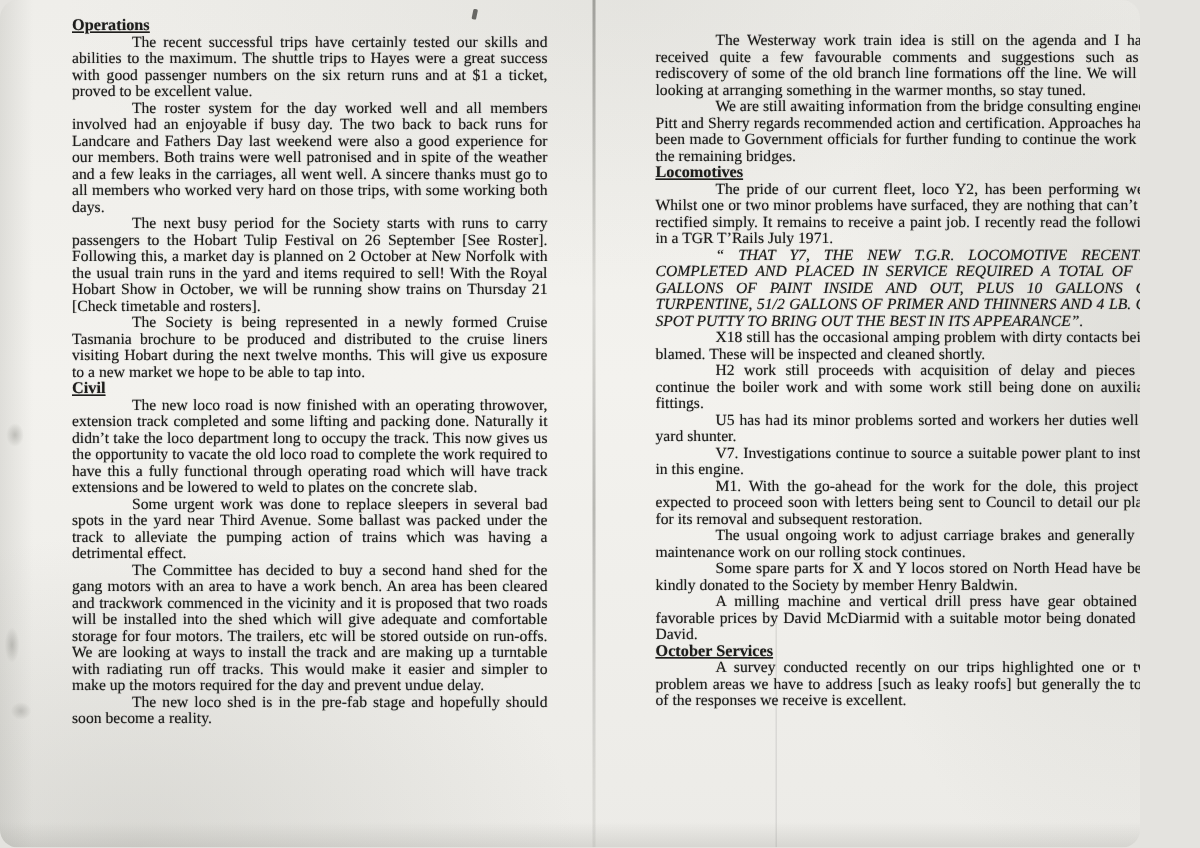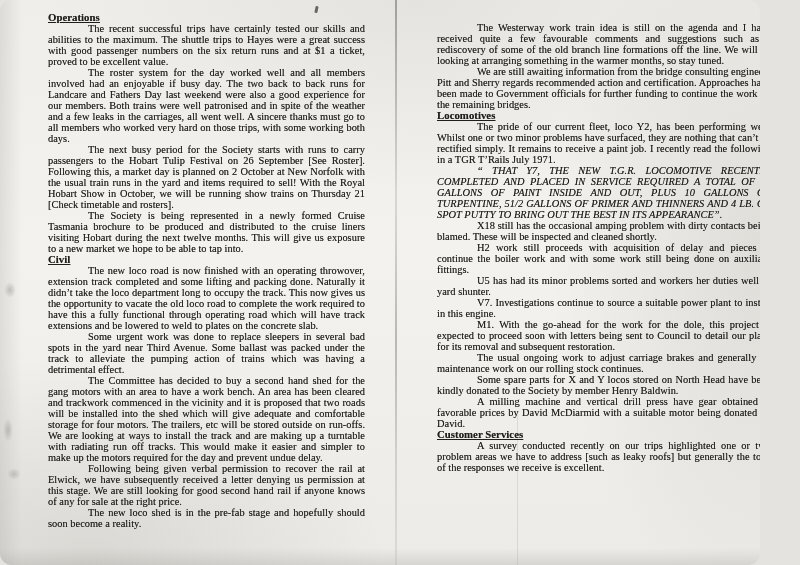--- a/index.html
+++ b/index.html
@@ -94,35 +94,34 @@
   <div class="page page-left">
     <h2 class="heading">Operations</h2>
     <p class="para">The recent successful trips have certainly tested our skills and abilities to the maximum. The shuttle trips to Hayes were a great success with good passenger numbers on the six return runs and at $1 a ticket, proved to be excellent value.</p>
     <p class="para">The roster system for the day worked well and all members involved had an enjoyable if busy day. The two back to back runs for Landcare and Fathers Day last weekend were also a good experience for our members. Both trains were well patronised and in spite of the weather and a few leaks in the carriages, all went well. A sincere thanks must go to all members who worked very hard on those trips, with some working both days.</p>
     <p class="para">The next busy period for the Society starts with runs to carry passengers to the Hobart Tulip Festival on 26 September [See Roster]. Following this, a market day is planned on 2 October at New Norfolk with the usual train runs in the yard and items required to sell! With the Royal Hobart Show in October, we will be running show trains on Thursday 21 [Check timetable and rosters].</p>
     <p class="para">The Society is being represented in a newly formed Cruise Tasmania brochure to be produced and distributed to the cruise liners visiting Hobart during the next twelve months. This will give us exposure to a new market we hope to be able to tap into.</p>
     <h2 class="heading">Civil</h2>
     <p class="para">The new loco road is now finished with an operating throwover, extension track completed and some lifting and packing done. Naturally it didn’t take the loco department long to occupy the track. This now gives us the opportunity to vacate the old loco road to complete the work required to have this a fully functional through operating road which will have track extensions and be lowered to weld to plates on the concrete slab.</p>
     <p class="para">Some urgent work was done to replace sleepers in several bad spots in the yard near Third Avenue. Some ballast was packed under the track to alleviate the pumping action of trains which was having a detrimental effect.</p>
     <p class="para">The Committee has decided to buy a second hand shed for the gang motors with an area to have a work bench. An area has been cleared and trackwork commenced in the vicinity and it is proposed that two roads will be installed into the shed which will give adequate and comfortable storage for four motors. The trailers, etc will be stored outside on run-offs. We are looking at ways to install the track and are making up a turntable with radiating run off tracks. This would make it easier and simpler to make up the motors required for the day and prevent undue delay.</p>
-    <p class="para">Following being given verbal permission to recover the rail at Elwick, we have subsequently received a letter denying us permission at this stage. We are still looking for good second hand rail if anyone knows of any for sale at the right price.</p>
     <p class="para">The new loco shed is in the pre-fab stage and hopefully should soon become a reality.</p>
   </div>
 
   <div class="page page-right">
     <p class="para">The Westerway work train idea is still on the agenda and I have received quite a few favourable comments and suggestions such as a rediscovery of some of the old branch line formations off the line. We will be looking at arranging something in the warmer months, so stay tuned.</p>
     <p class="para">We are still awaiting information from the bridge consulting engineers Pitt and Sherry regards recommended action and certification. Approaches have been made to Government officials for further funding to continue the work on the remaining bridges.</p>
     <h2 class="heading">Locomotives</h2>
     <p class="para">The pride of our current fleet, loco Y2, has been performing well. Whilst one or two minor problems have surfaced, they are nothing that can’t be rectified simply. It remains to receive a paint job. I recently read the following in a TGR T’Rails July 1971.</p>
     <p class="para italic">“ THAT Y7, THE NEW T.G.R. LOCOMOTIVE RECENTLY COMPLETED AND PLACED IN SERVICE REQUIRED A TOTAL OF 25 GALLONS OF PAINT INSIDE AND OUT, PLUS 10 GALLONS OF TURPENTINE, 51/2 GALLONS OF PRIMER AND THINNERS AND 4 LB. OF SPOT PUTTY TO BRING OUT THE BEST IN ITS APPEARANCE”.</p>
     <p class="para">X18 still has the occasional amping problem with dirty contacts being blamed. These will be inspected and cleaned shortly.</p>
     <p class="para">H2 work still proceeds with acquisition of delay and pieces to continue the boiler work and with some work still being done on auxiliary fittings.</p>
     <p class="para">U5 has had its minor problems sorted and workers her duties well as yard shunter.</p>
     <p class="para">V7. Investigations continue to source a suitable power plant to install in this engine.</p>
     <p class="para">M1. With the go-ahead for the work for the dole, this project is expected to proceed soon with letters being sent to Council to detail our plans for its removal and subsequent restoration.</p>
     <p class="para">The usual ongoing work to adjust carriage brakes and generally do maintenance work on our rolling stock continues.</p>
     <p class="para">Some spare parts for X and Y locos stored on  North Head have  been kindly donated to the Society by member Henry Baldwin.</p>
     <p class="para">A milling machine and vertical drill press have gear obtained at favorable prices by David McDiarmid with a suitable motor being donated by David.</p>
-    <h2 class="heading">Customer Services</h2>
+    <h2 class="heading">October Services</h2>
     <p class="para">A survey conducted recently on our trips highlighted one or two problem areas we have to address [such as leaky roofs] but generally the tone of the responses we receive is excellent.</p>
   </div>
 
 </div>
 
 </body></html>

